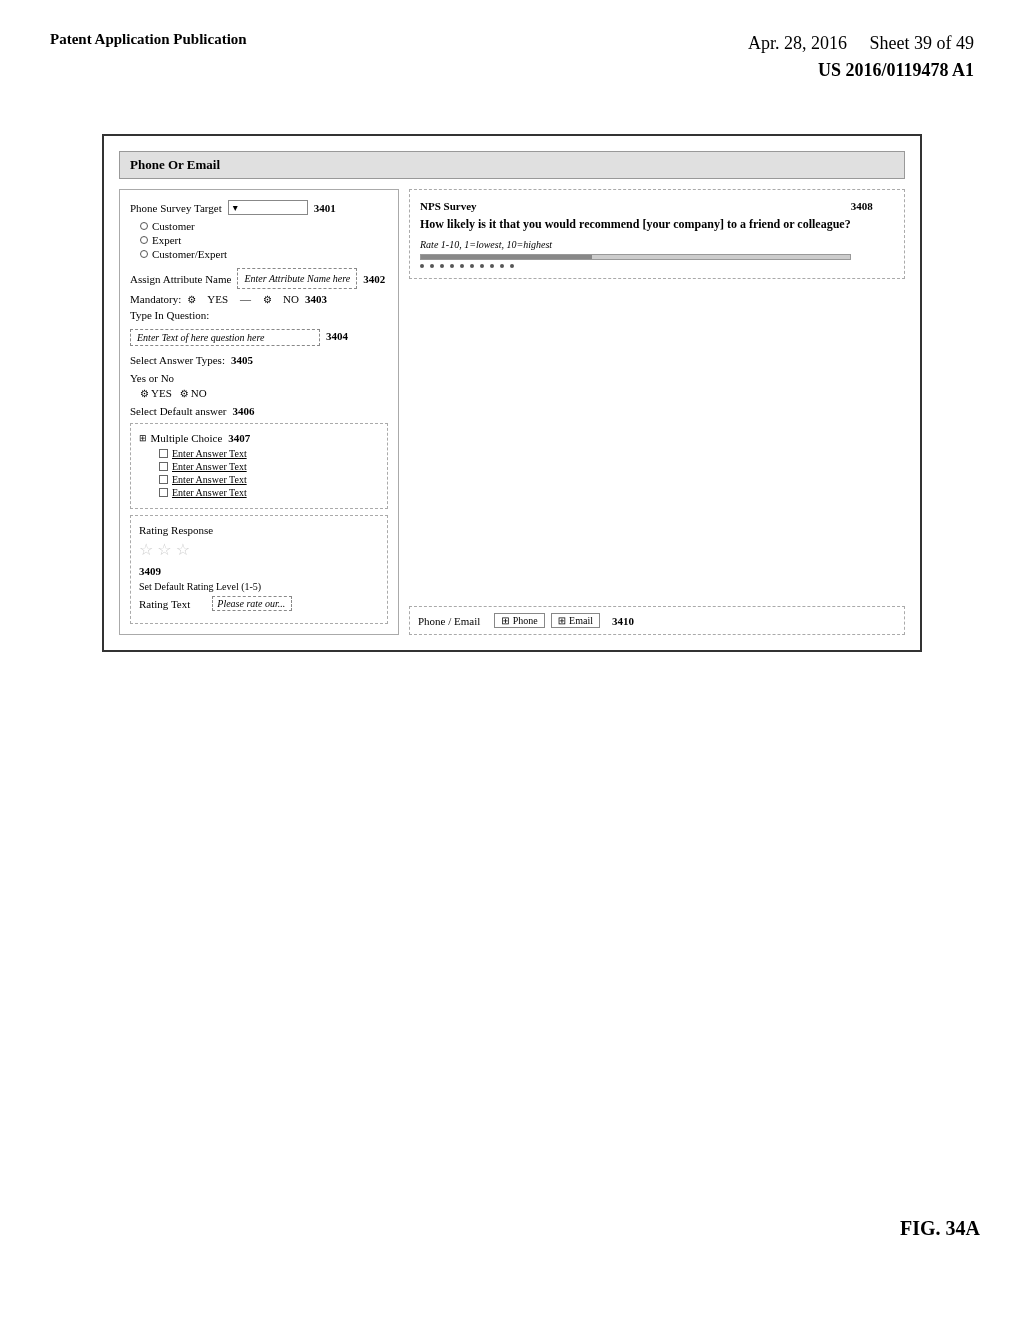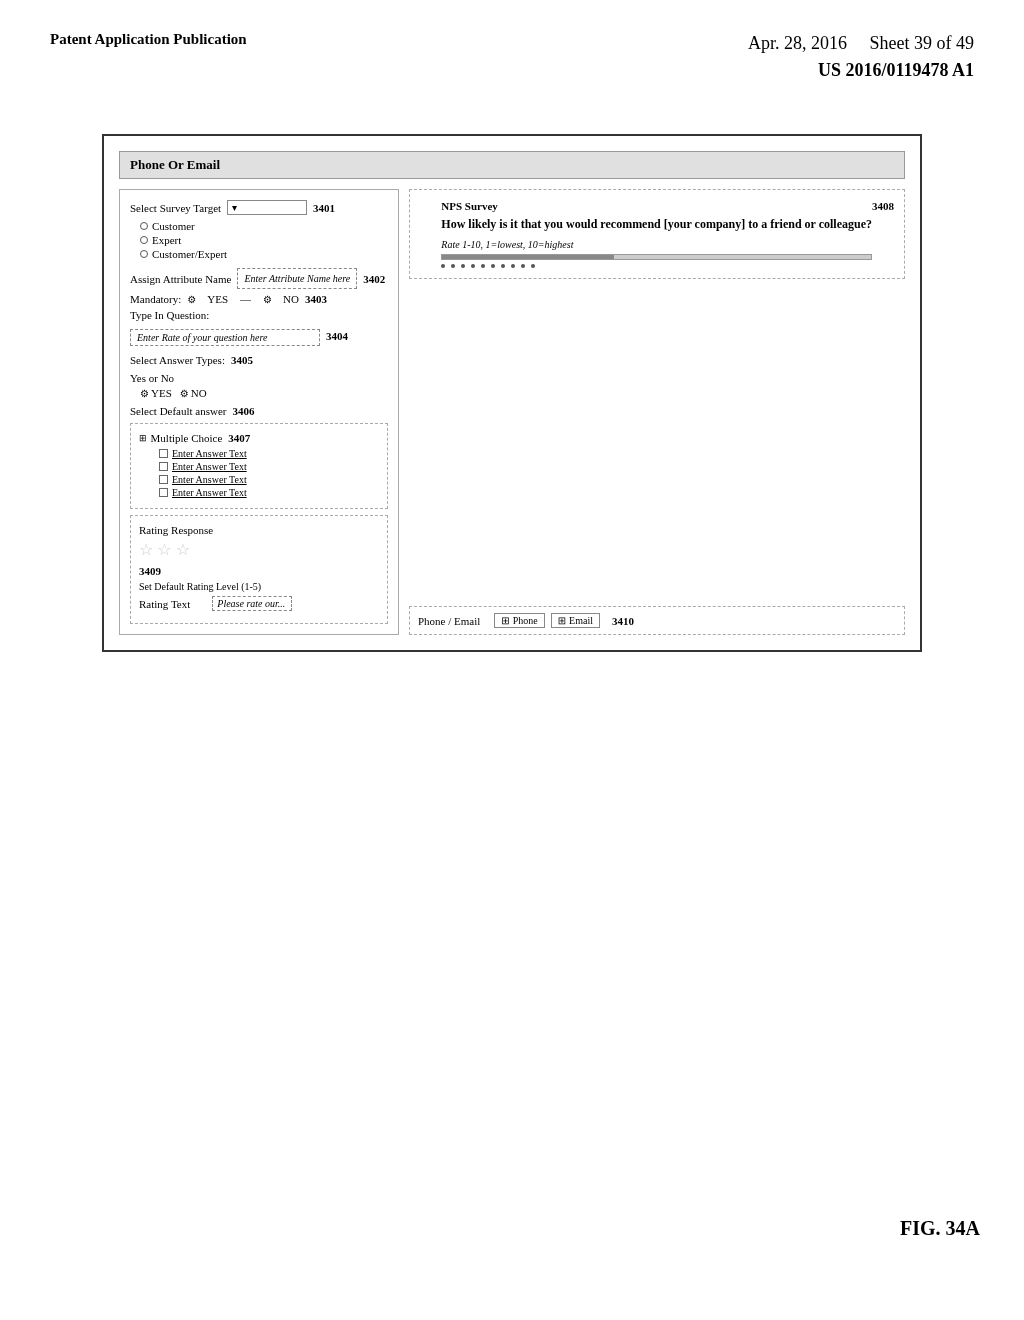--- a/index.html
+++ b/index.html
@@ -382,21 +382,21 @@
 <div class="content-area">
   <div class="diagram-container">
 
     <div class="top-bar">Phone Or Email</div>
 
     <div class="two-col">
 
       <div class="left-panel">
 
         <div style="display:flex; align-items:center; margin-bottom:5px;">
-          <span class="select-label">Select Survey Target</span>
+          <span class="select-label">Phone Survey Target</span>
           <div class="select-box">
             <span>▾</span>
           </div>
           <span class="inline-ref">3401</span>
         </div>
 
         <div class="radio-group">
           <div class="radio-item">
             <div class="radio-circle"></div>
             <span>Customer</span>
@@ -428,21 +428,21 @@
               <span>NO</span>
             </div>
             <span class="inline-ref">3403</span>
           </div>
 
           <div style="margin-top:4px;">
             <div class="field-row">
               <span class="field-label">Type In Question:</span>
             </div>
             <div style="display:flex; align-items:center;">
-              <span class="question-input" style="font-size:10px; font-style:italic; border:1px dashed #888; padding:2px 6px; width:190px;">Enter Rate of your question here</span>
+              <span class="question-input" style="font-size:10px; font-style:italic; border:1px dashed #888; padding:2px 6px; width:190px;">Enter Text of here question here</span>
               <span class="inline-ref">3404</span>
             </div>
           </div>
 
           <div style="margin-top:8px;">
             <div style="display:flex; align-items:center; font-size:11px; margin-bottom:4px;">
               <span>Select Answer Types:</span>
               <span class="inline-ref">3405</span>
             </div>
 
@@ -510,21 +510,21 @@
               </div>
             </div>
 
           </div>
         </div>
       </div>
 
       <div class="right-panel">
 
         <div class="nps-box">
-          <div style="display:flex; justify-content:flex-end; align-items:flex-start;">
+          <div style="display:flex; justify-content:flex-start; align-items:flex-start;">
             <div>
               <div class="nps-title">NPS Survey</div>
               <div class="nps-question">How likely is it that you would recommend [your company] to a friend or colleague?</div>
               <div class="nps-rating-label">Rate 1-10, 1=lowest, 10=highest</div>
 
               <div class="rating-bar">
                 <div class="rating-bar-fill"></div>
               </div>
 
               <div class="rating-dots">

